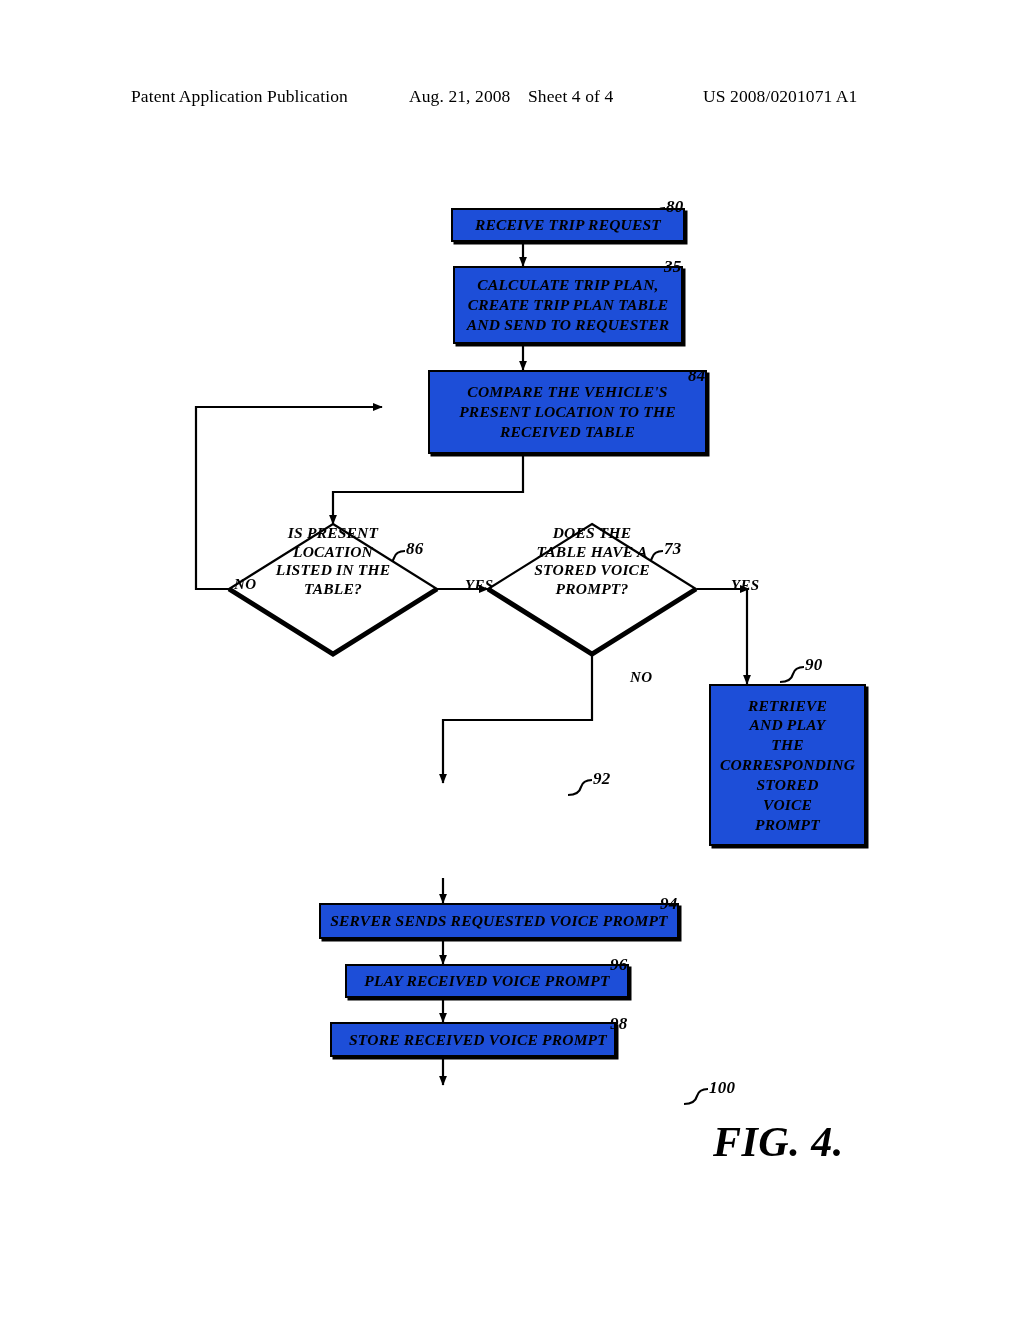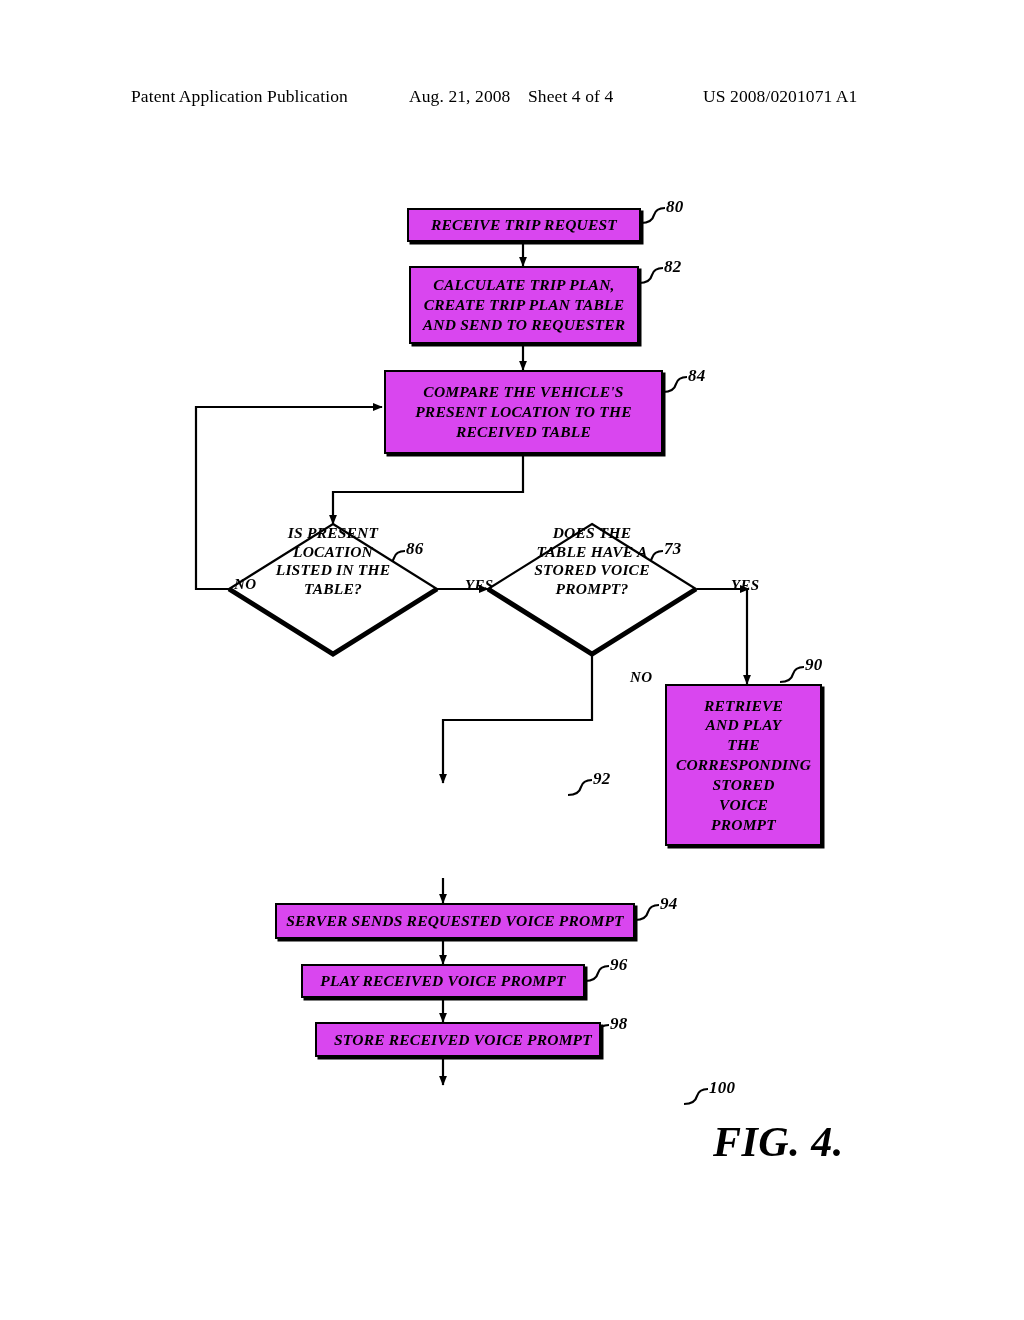--- a/index.html
+++ b/index.html
@@ -51,34 +51,35 @@
     width: 1024px;
     height: 1320px;
     overflow: visible;
   }
 
   
   .node {
     position: absolute;
     box-sizing: border-box;
     border: 2.5px solid #000;
-    background: #d946ef;
+    background: #1d4ed8;
     display: flex;
     align-items: center;
     justify-content: center;
     text-align: center;
     font-family: "Liberation Serif", "DejaVu Serif", serif;
     font-weight: bold;
     font-style: italic;
     font-size: 15.5px;
     line-height: 1.28;
     letter-spacing: 0.2px;
     padding: 2px 6px;
     
     box-shadow: 2.5px 2.5px 0 0 #000;
+    margin-left: 44px;
   }
   .node .node-text { display: block; white-space: pre-line; }
 
   
   .diamond {
     position: absolute;
     display: flex;
     justify-content: center;
   }
   .diamond .diamond-text {
@@ -228,21 +229,21 @@
 
 
   <div class="node" style="left:275px; top:903px; width:360px; height:36px;align-items:center;">
     <span class="node-text">SERVER SENDS REQUESTED VOICE PROMPT</span>
   </div>
 
   <div class="node" style="left:301px; top:964px; width:284px; height:34px;">
     <span class="node-text">PLAY RECEIVED VOICE PROMPT</span>
   </div>
 
-  <div class="node" style="left:315px; top:1022px; width:286px; height:35px;padding-left:16px;">
+  <div class="node" style="left:286px; top:1022px; width:286px; height:35px;padding-left:16px;">
     <span class="node-text">STORE RECEIVED VOICE PROMPT</span>
   </div>
 
 
   <div class="diamond" style="left:229px; top:524px; width:208px; height:130px;">
     <span class="diamond-text">IS PRESENT
 LOCATION
 LISTED IN THE
 TABLE?</span>
   </div>
@@ -253,21 +254,21 @@
 STORED VOICE
 PROMPT?</span>
   </div>
 
   <span class="edge-label" style="left:203px; top:576px;">NO</span>
   <span class="edge-label" style="left:434px; top:577px;">YES</span>
   <span class="edge-label" style="left:700px; top:577px;">YES</span>
   <span class="edge-label" style="left:599px; top:669px;">NO</span>
 
   <span class="ref-num" style="left:666px; top:197px;">80</span>
-  <span class="ref-num" style="left:664px; top:257px;">82</span>
+  <span class="ref-num" style="left:664px; top:257px;">35</span>
   <span class="ref-num" style="left:688px; top:366px;">84</span>
   <span class="ref-num" style="left:406px; top:539px;">86</span>
   <span class="ref-num" style="left:664px; top:539px;">73</span>
   <span class="ref-num" style="left:805px; top:655px;">90</span>
   <span class="ref-num" style="left:593px; top:769px;">92</span>
   <span class="ref-num" style="left:660px; top:894px;">94</span>
   <span class="ref-num" style="left:610px; top:955px;">96</span>
   <span class="ref-num" style="left:610px; top:1014px;">98</span>
   <span class="ref-num" style="left:709px; top:1078px;">100</span>
 

